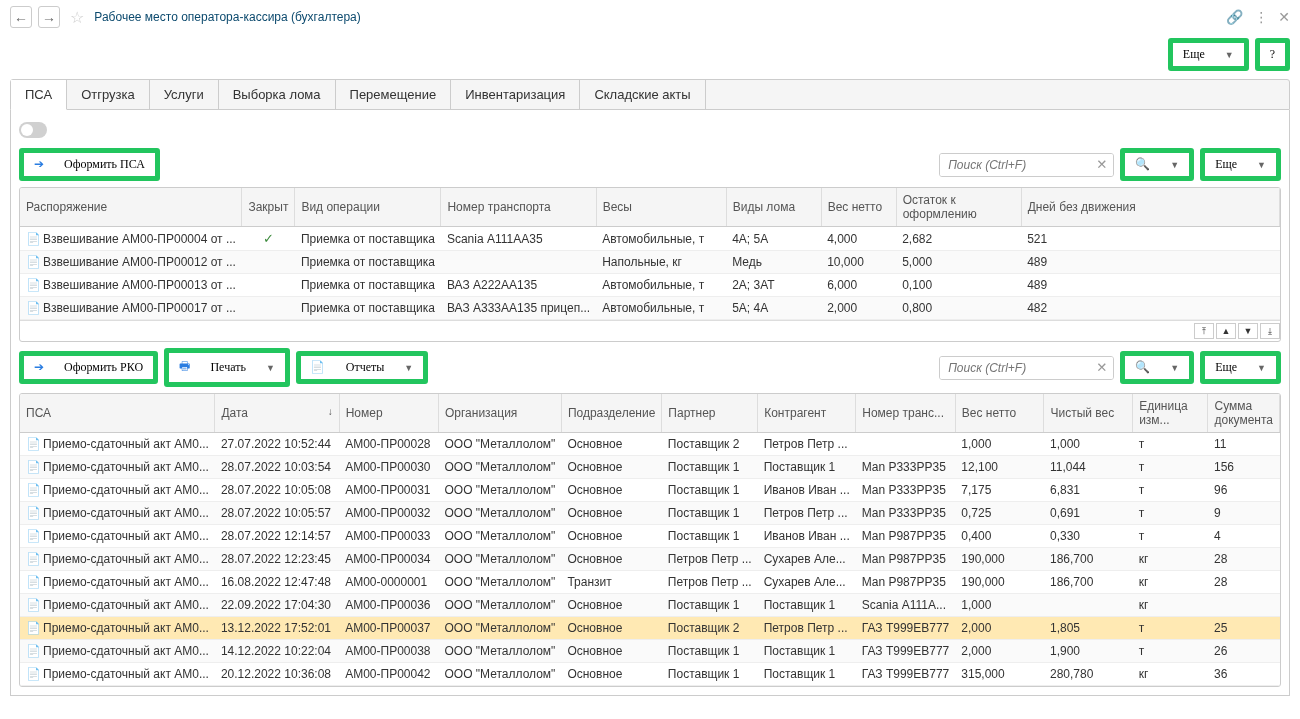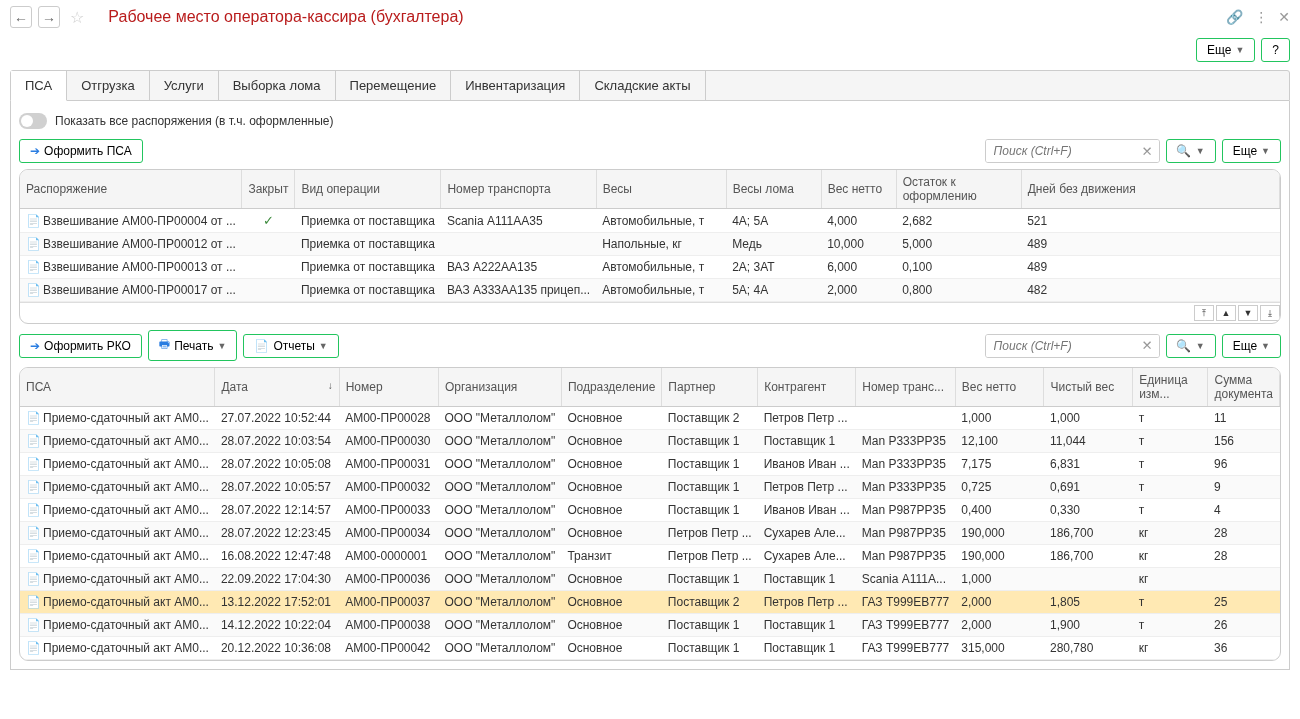--- a/index.html
+++ b/index.html
@@ -1,37 +1,37 @@
 <!DOCTYPE html>
 <html><head>
 <meta charset="utf-8">
 <style>
 * { box-sizing: border-box; margin: 0; padding: 0; }
 body { font-family: Arial, sans-serif; font-size: 12px; color: #333; background: #fff; width: 1300px; height: 719px; overflow: hidden; }
 .titlebar { display: flex; align-items: center; padding: 6px 10px; gap: 6px; }
 .nav-btn { width: 22px; height: 22px; border: 1px solid #ccc; background: #fff; border-radius: 3px; display: flex; align-items: center; justify-content: center; cursor: pointer; font-size: 14px; color: #666; }
 .star { color: #ccc; font-size: 16px; cursor: pointer; margin: 0 4px; }
-.title { font-size: 16px; color: #b91c1c; flex: 1; margin-left: 14px; }
+.title { font-size: 12px; color: #0c4a6e; flex: 1; }
 .title-icons { display: flex; gap: 10px; align-items: center; color: #999; }
 .title-icons span { cursor: pointer; font-size: 14px; }
 .topbar2 { display: flex; justify-content: flex-end; padding: 4px 10px; gap: 6px; }
-.btn { border: 1px solid #22c55e; background: #fff; padding: 4px 10px; border-radius: 3px; cursor: pointer; font-size: 12px; display: inline-flex; align-items: center; gap: 4px; }
+.btn { border: 5px solid #22c55e; background: #fff; padding: 4px 10px; border-radius: 3px; cursor: pointer; font-size: 12px; display: inline-flex; align-items: center; gap: 20px; font-family: Liberation Serif, serif; }
 .tabs { display: flex; border: 1px solid #ccc; margin: 4px 10px 0; border-radius: 3px 3px 0 0; background: #f5f5f5; }
 .tab { padding: 7px 14px; border-right: 1px solid #ccc; cursor: pointer; font-size: 13px; }
 .tab.active { background: #fff; border-bottom: 1px solid #fff; margin-bottom: -1px; }
 .content { border: 1px solid #ccc; border-top: none; margin: 0 10px; padding: 8px; }
 .toggle-row { display: flex; align-items: center; gap: 8px; padding: 4px 0; }
 .toggle { width: 28px; height: 16px; background: #d0d0d0; border-radius: 8px; position: relative; cursor: pointer; }
 .toggle::after { content: ''; position: absolute; left: 2px; top: 2px; width: 12px; height: 12px; background: #fff; border-radius: 50%; }
 .toolbar { display: flex; align-items: center; gap: 6px; padding: 6px 0; }
 .toolbar-right { margin-left: auto; display: flex; gap: 6px; align-items: center; }
 .search-box { display: flex; border: 1px solid #ccc; border-radius: 3px; overflow: hidden; }
 .search-input { border: none; padding: 4px 8px; width: 150px; outline: none; font-style: italic; color: #999; font-size: 12px; }
 .search-clear { border: none; background: #fff; padding: 0 6px; cursor: pointer; color: #999; }
-.table-wrap { border: 1px solid #ccc; border-radius: 9px; overflow: hidden; }
+.table-wrap { border: 1px solid #ccc; border-radius: 3px; overflow: hidden; }
 .table { width: 100%; border-collapse: collapse; }
 .table th { background: #f5f5f5; border-right: 1px solid #ddd; border-bottom: 1px solid #ccc; padding: 5px 6px; text-align: left; font-weight: normal; font-size: 12px; color: #555; }
 .table td { border-bottom: 1px solid #eee; padding: 4px 6px; font-size: 12px; white-space: nowrap; overflow: hidden; text-overflow: ellipsis; }
 .table tr:nth-child(even) td { background: #fafafa; }
 .table tr.selected td { background: #ffe9b3 !important; }
 .doc-icon { display: inline-block; width: 14px; color: #5a9e5a; margin-right: 3px; }
 .doc-icon.arrow { color: #5a9e5a; }
 .check { color: #3c8a3c; font-size: 13px; }
 .num { text-align: left; }
 .nav-strip { display: flex; justify-content: flex-end; gap: 2px; padding: 2px 0; border-top: 1px solid #ddd; }
@@ -70,21 +70,20 @@
     <div class="tab">Услуги</div>
     <div class="tab">Выборка лома</div>
     <div class="tab">Перемещение</div>
     <div class="tab">Инвентаризация</div>
     <div class="tab">Складские акты</div>
   </div>
 
 <div class="content">
   <div class="toggle-row">
     <div class="toggle"></div>
-    <span>Показать все распоряжения (в т.ч. оформленные)</span>
   </div>
 
   <div class="toolbar">
     <button class="btn">
         <span class="arrow-icon">➔</span> 
         <span>Оформить ПСА</span>
       </button>
     <div class="toolbar-right">
       <div class="search-box">
         <input class="search-input" placeholder="Поиск (Ctrl+F)" style="">
@@ -111,21 +110,21 @@
           <col style="width:125px">
           <col>
         </colgroup>
       <thead>
           <tr id="th1">
             <th>Распоряжение</th>
             <th>Закрыт</th>
             <th>Вид операции</th>
             <th>Номер транспорта</th>
             <th>Весы</th>
-            <th>Весы лома</th>
+            <th>Виды лома</th>
             <th class="num">Вес нетто</th>
             <th class="num">Остаток к оформлению</th>
             <th class="num">Дней без движения</th>
           </tr>
         </thead>
       <tbody id="tb1">
           <tr>
             <td><span class="doc-icon">📄</span>Взвешивание АМ00-ПР00004 от ...</td>
     <td style="text-align:center"><span class="check">✓</span></td>
     <td>Приемка от поставщика</td>

